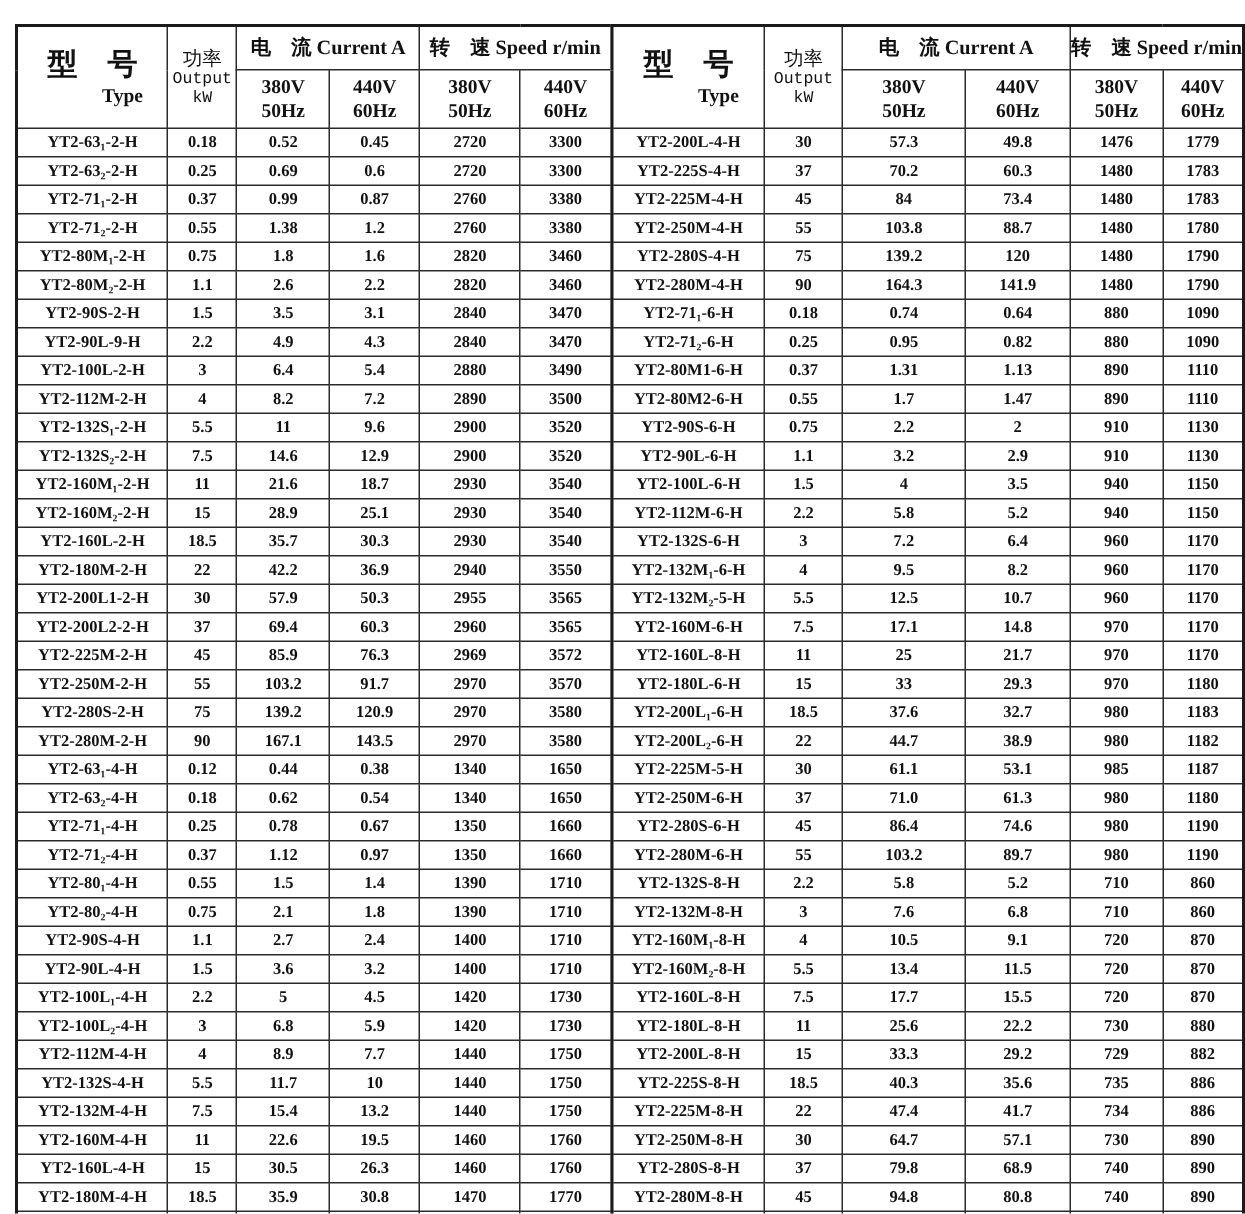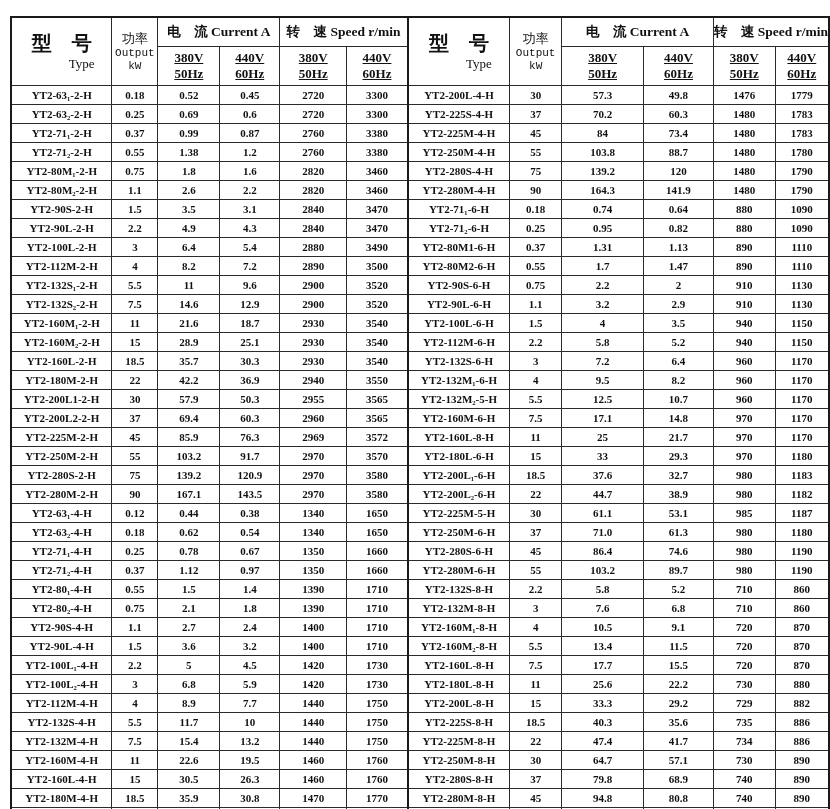--- a/index.html
+++ b/index.html
@@ -7,27 +7,27 @@
     width:830px;height:809px;background:#ffffff;position:relative;
     font-family:"Liberation Serif","DejaVu Serif",serif;color:#111;
   }
   .tables-wrap{position:absolute;left:10px;top:16px;display:flex;align-items:flex-start;}
   table{border-collapse:collapse;table-layout:fixed;background:#fff;}
   table{border:2px solid #1a1a1a;}
   .tbl-right{margin-left:-2px;}
   th,td{border:1px solid #2b2b2b;text-align:center;vertical-align:middle;padding:0;overflow:hidden;white-space:nowrap;}
   thead th{font-weight:bold;}
   .th-type .cn{font-size:20px;font-weight:bold;line-height:1.25;}
-  .th-type .en{font-size:13px;font-weight:normal;line-height:1.2;margin-left:40px;}
+  .th-type .en{font-size:13px;font-weight:bold;line-height:1.2;margin-left:40px;}
   .th-power{font-weight:normal;}
   .th-power .cn-sm{font-size:13px;line-height:1.25;}
   .th-power .en-sm{font-size:11px;line-height:1.15;font-family:"Liberation Mono","DejaVu Sans Mono",monospace;}
   .th-group{font-size:13.5px;font-weight:bold;height:28px;}
   .th-volt{font-size:13px;font-weight:bold;height:38px;}
-  .th-volt div{line-height:1.25;text-decoration:underline;}
+  .th-volt div{line-height:1.25;}
   tbody tr{height:18px;}
   tbody td{font-size:11px;font-weight:bold;line-height:18px;}
 </style>
 </head>
 <body>
 
 <div class="tables-wrap">
 
   <table class="tbl-left">
     <colgroup>
@@ -122,21 +122,21 @@
         </tr>
         <tr>
           <td>YT2-90S-2-H</td>
           <td>1.5</td>
           <td>3.5</td>
           <td>3.1</td>
           <td>2840</td>
           <td>3470</td>
         </tr>
         <tr>
-          <td>YT2-90L-2-H</td>
+          <td>YT2-90L-9-H</td>
           <td>2.2</td>
           <td>4.9</td>
           <td>4.3</td>
           <td>2840</td>
           <td>3470</td>
         </tr>
         <tr>
           <td>YT2-100L-2-H</td>
           <td>3</td>
           <td>6.4</td>

